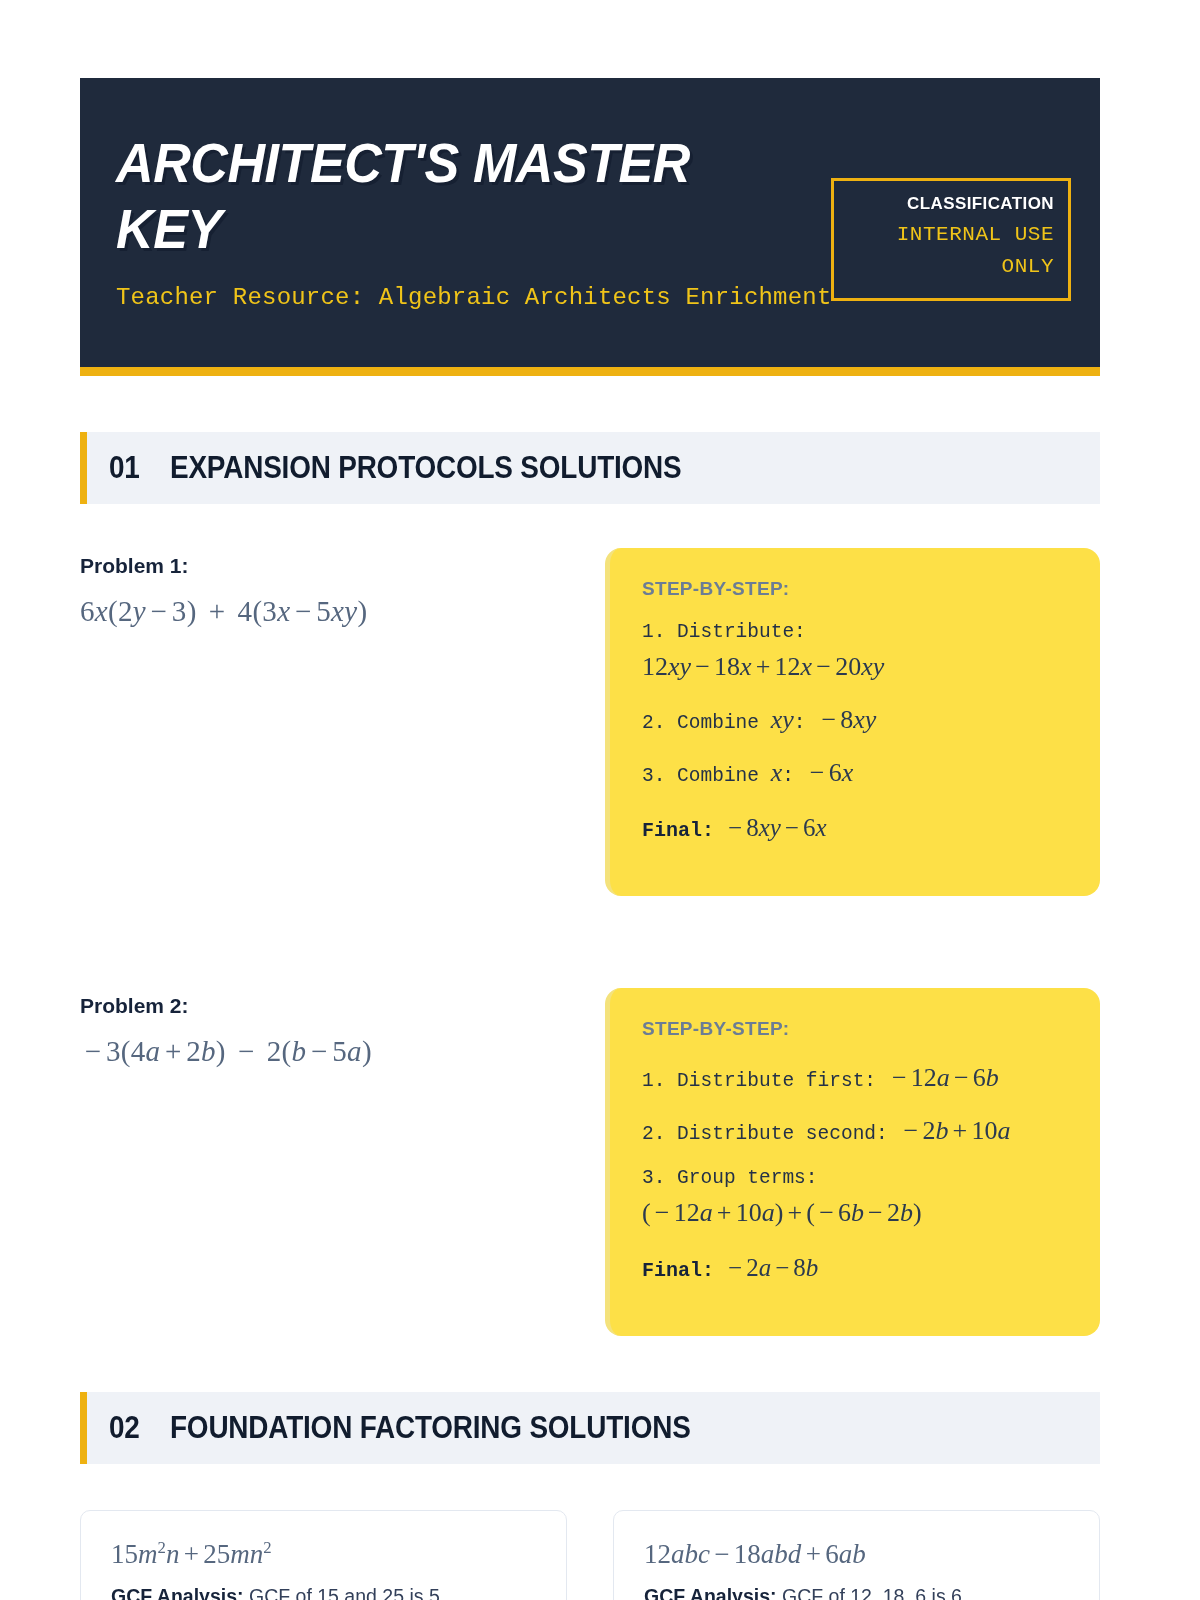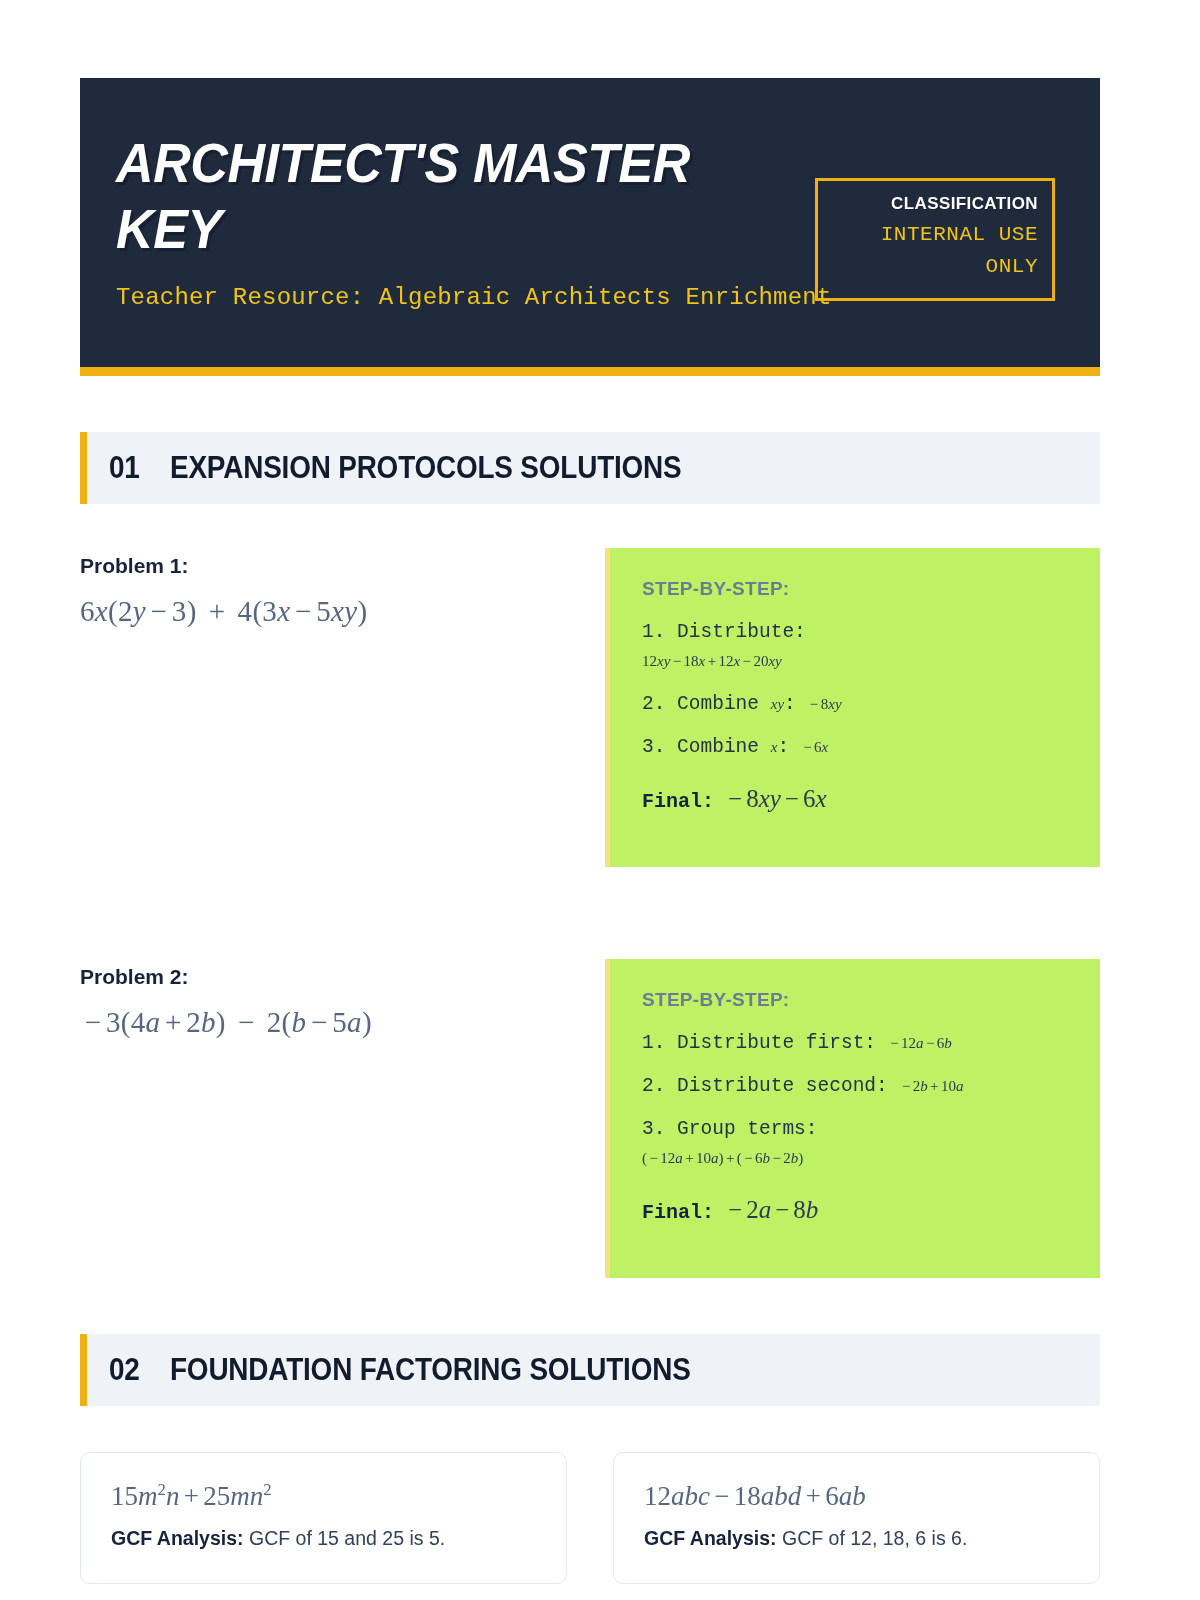--- a/index.html
+++ b/index.html
@@ -50,21 +50,21 @@
     font-size: 24px;
     line-height: 1.85;
     color: #f0c419;
     margin: 14px 0 0 0;
     max-width: 760px;
     letter-spacing: 0.2px;
   }
   .classification {
     position: absolute;
     top: 100px;
-    right: 45px;
+    right: 29px;
     width: 240px;
     box-sizing: border-box;
     border: 3px solid #eeb111;
     padding: 10px 14px 14px 14px;
     text-align: right;
   }
   .classification-label {
     font-family: "Liberation Sans", sans-serif;
     font-weight: 700;
     font-size: 17px;
@@ -138,41 +138,42 @@
     font-size: 29px;
     line-height: 1.35;
     letter-spacing: 0.3px;
   }
   .math i { font-style: italic; }
   .math sup { font-size: 0.62em; vertical-align: super; line-height: 0; }
   .op { padding: 0 0.16em; }
 
   .steps-panel {
     flex: 1;
-    background: #bef264;
+    background: #fde047;
     border-left: 5px solid #f4e27c;
     padding: 30px 30px 34px 32px;
     box-sizing: border-box;
+    border-radius: 16px;
   }
   .steps-caption {
     font-family: "Liberation Sans", sans-serif;
     font-weight: 700;
     font-size: 19px;
     letter-spacing: 0.3px;
     color: #6b7d95;
     margin: 0 0 18px 0;
   }
   .step-line {
     font-family: "Liberation Mono", monospace;
     font-size: 19.5px;
     line-height: 1.5;
     color: #243147;
     margin: 0 0 14px 0;
   }
-  .step-line .math { font-size: 15px; color: #2c3a4f; }
+  .step-line .math { font-size: 26px; color: #2c3a4f; }
   .step-line:last-child { margin-bottom: 0; }
   .final-line {
     font-family: "Liberation Mono", monospace;
     font-weight: 700;
     font-size: 20px;
     color: #16233a;
     margin-top: 22px;
   }
   .final-line .math {
     font-family: "Liberation Serif", serif;

